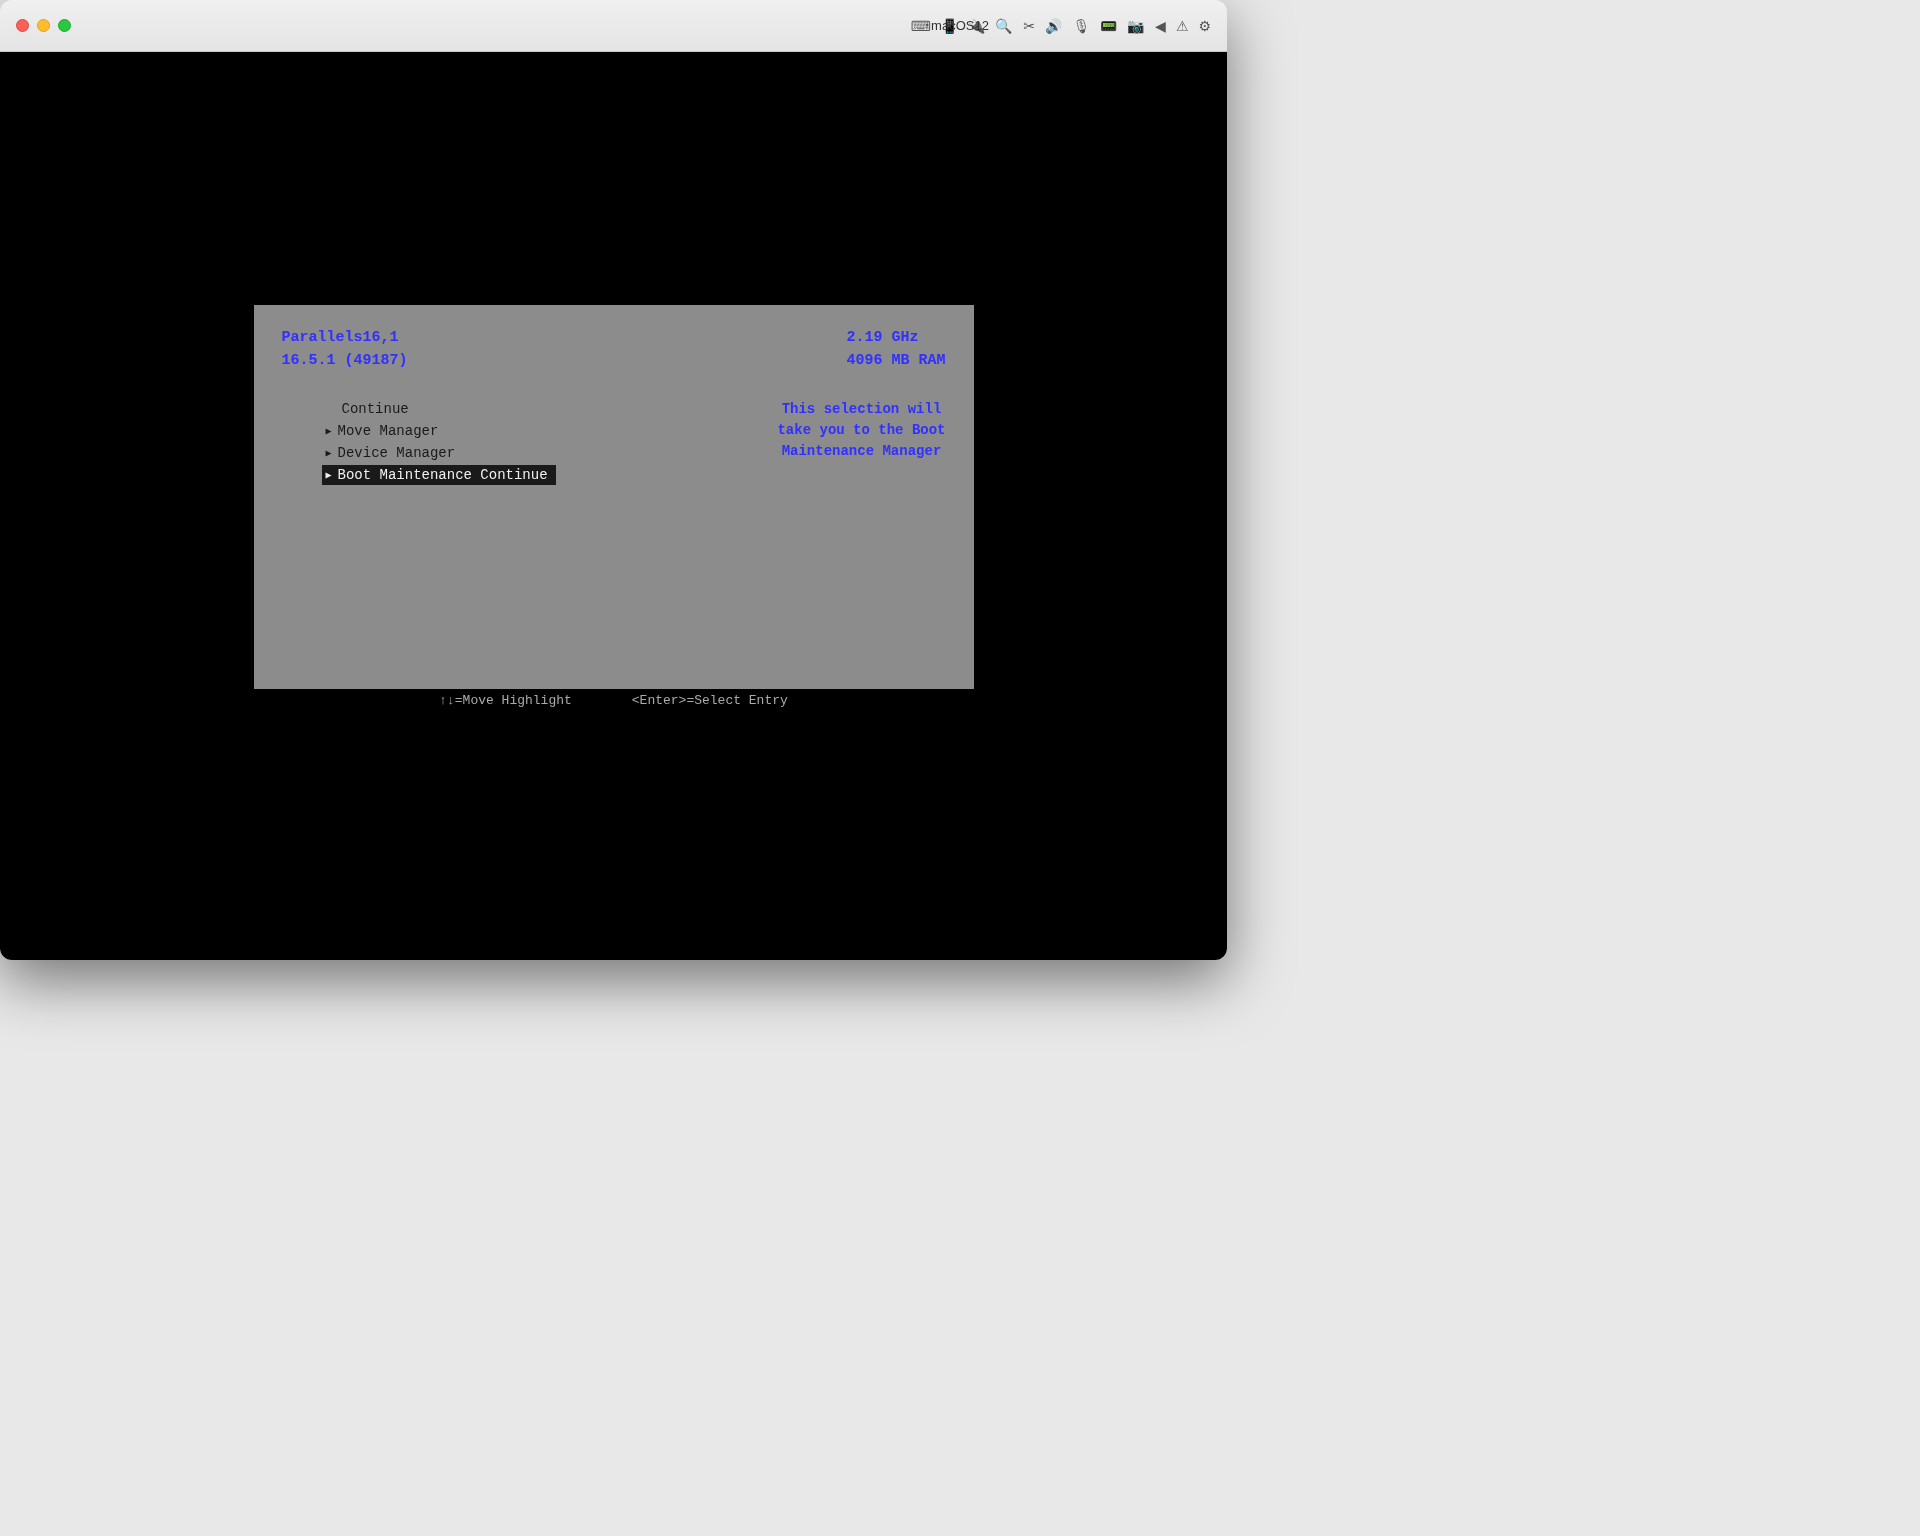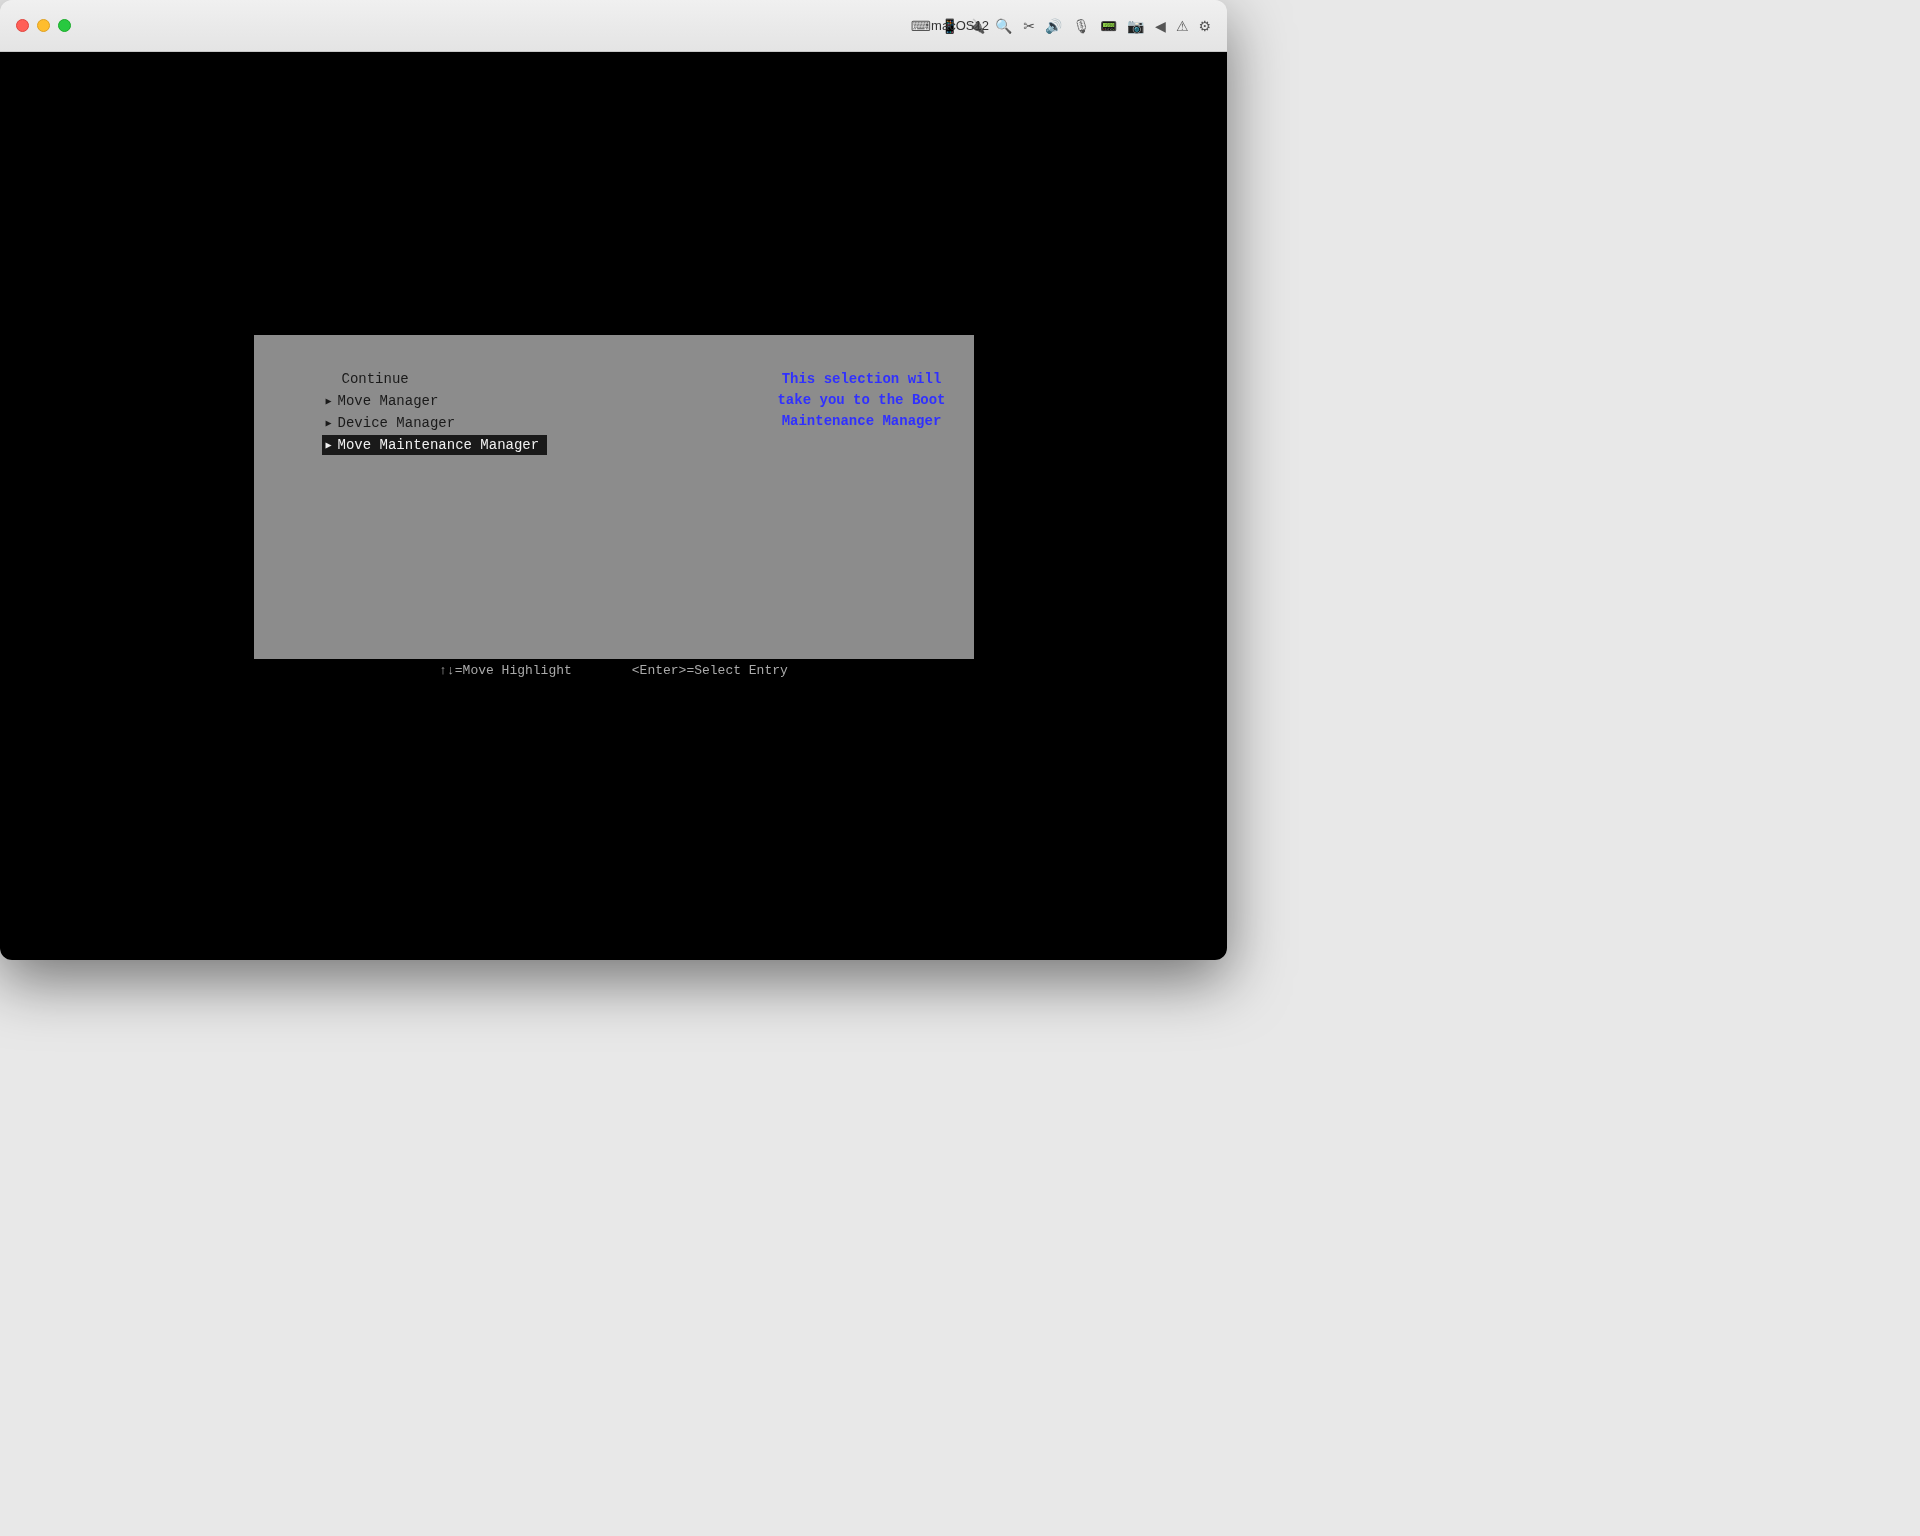--- a/index.html
+++ b/index.html
@@ -208,20 +208,30 @@
     <span class="titlebar-icon">◀</span>
     <span class="titlebar-icon">⚠</span>
     <span class="titlebar-icon">⚙</span>
   </div>
 </div>
 
 <div class="vm-screen">
 
   <div class="bios-panel">
 
+    <div class="bios-header">
+      <div class="bios-left-info">
+        <span class="bios-blue">Parallels16,1</span>
+        <span class="bios-blue">16.5.1 (49187)</span>
+      </div>
+      <div class="bios-right-info">
+        <span class="bios-blue">2.19 GHz</span>
+        <span class="bios-blue">4096 MB RAM</span>
+      </div>
+    </div>
 
     <div class="bios-menu">
       <div class="bios-menu-content">
 
         <div class="bios-menu-items">
 
           <div class="menu-item no-arrow">
             <span>Continue</span>
           </div>
 
@@ -230,21 +240,21 @@
             <span>Move Manager</span>
           </div>
 
           <div class="menu-item">
             <span class="arrow">▶</span>
             <span>Device Manager</span>
           </div>
 
           <div class="menu-item highlighted">
             <span class="arrow">▶</span>
-            <span>Move Maintenance Manager</span>
+            <span>Boot Maintenance Continue</span>
           </div>
 
         </div>
 
         <div class="bios-description">
           <span class="bios-description-text">This selection will<br>take you to the Boot<br>Maintenance Manager</span>
         </div>
 
       </div>
     </div>

